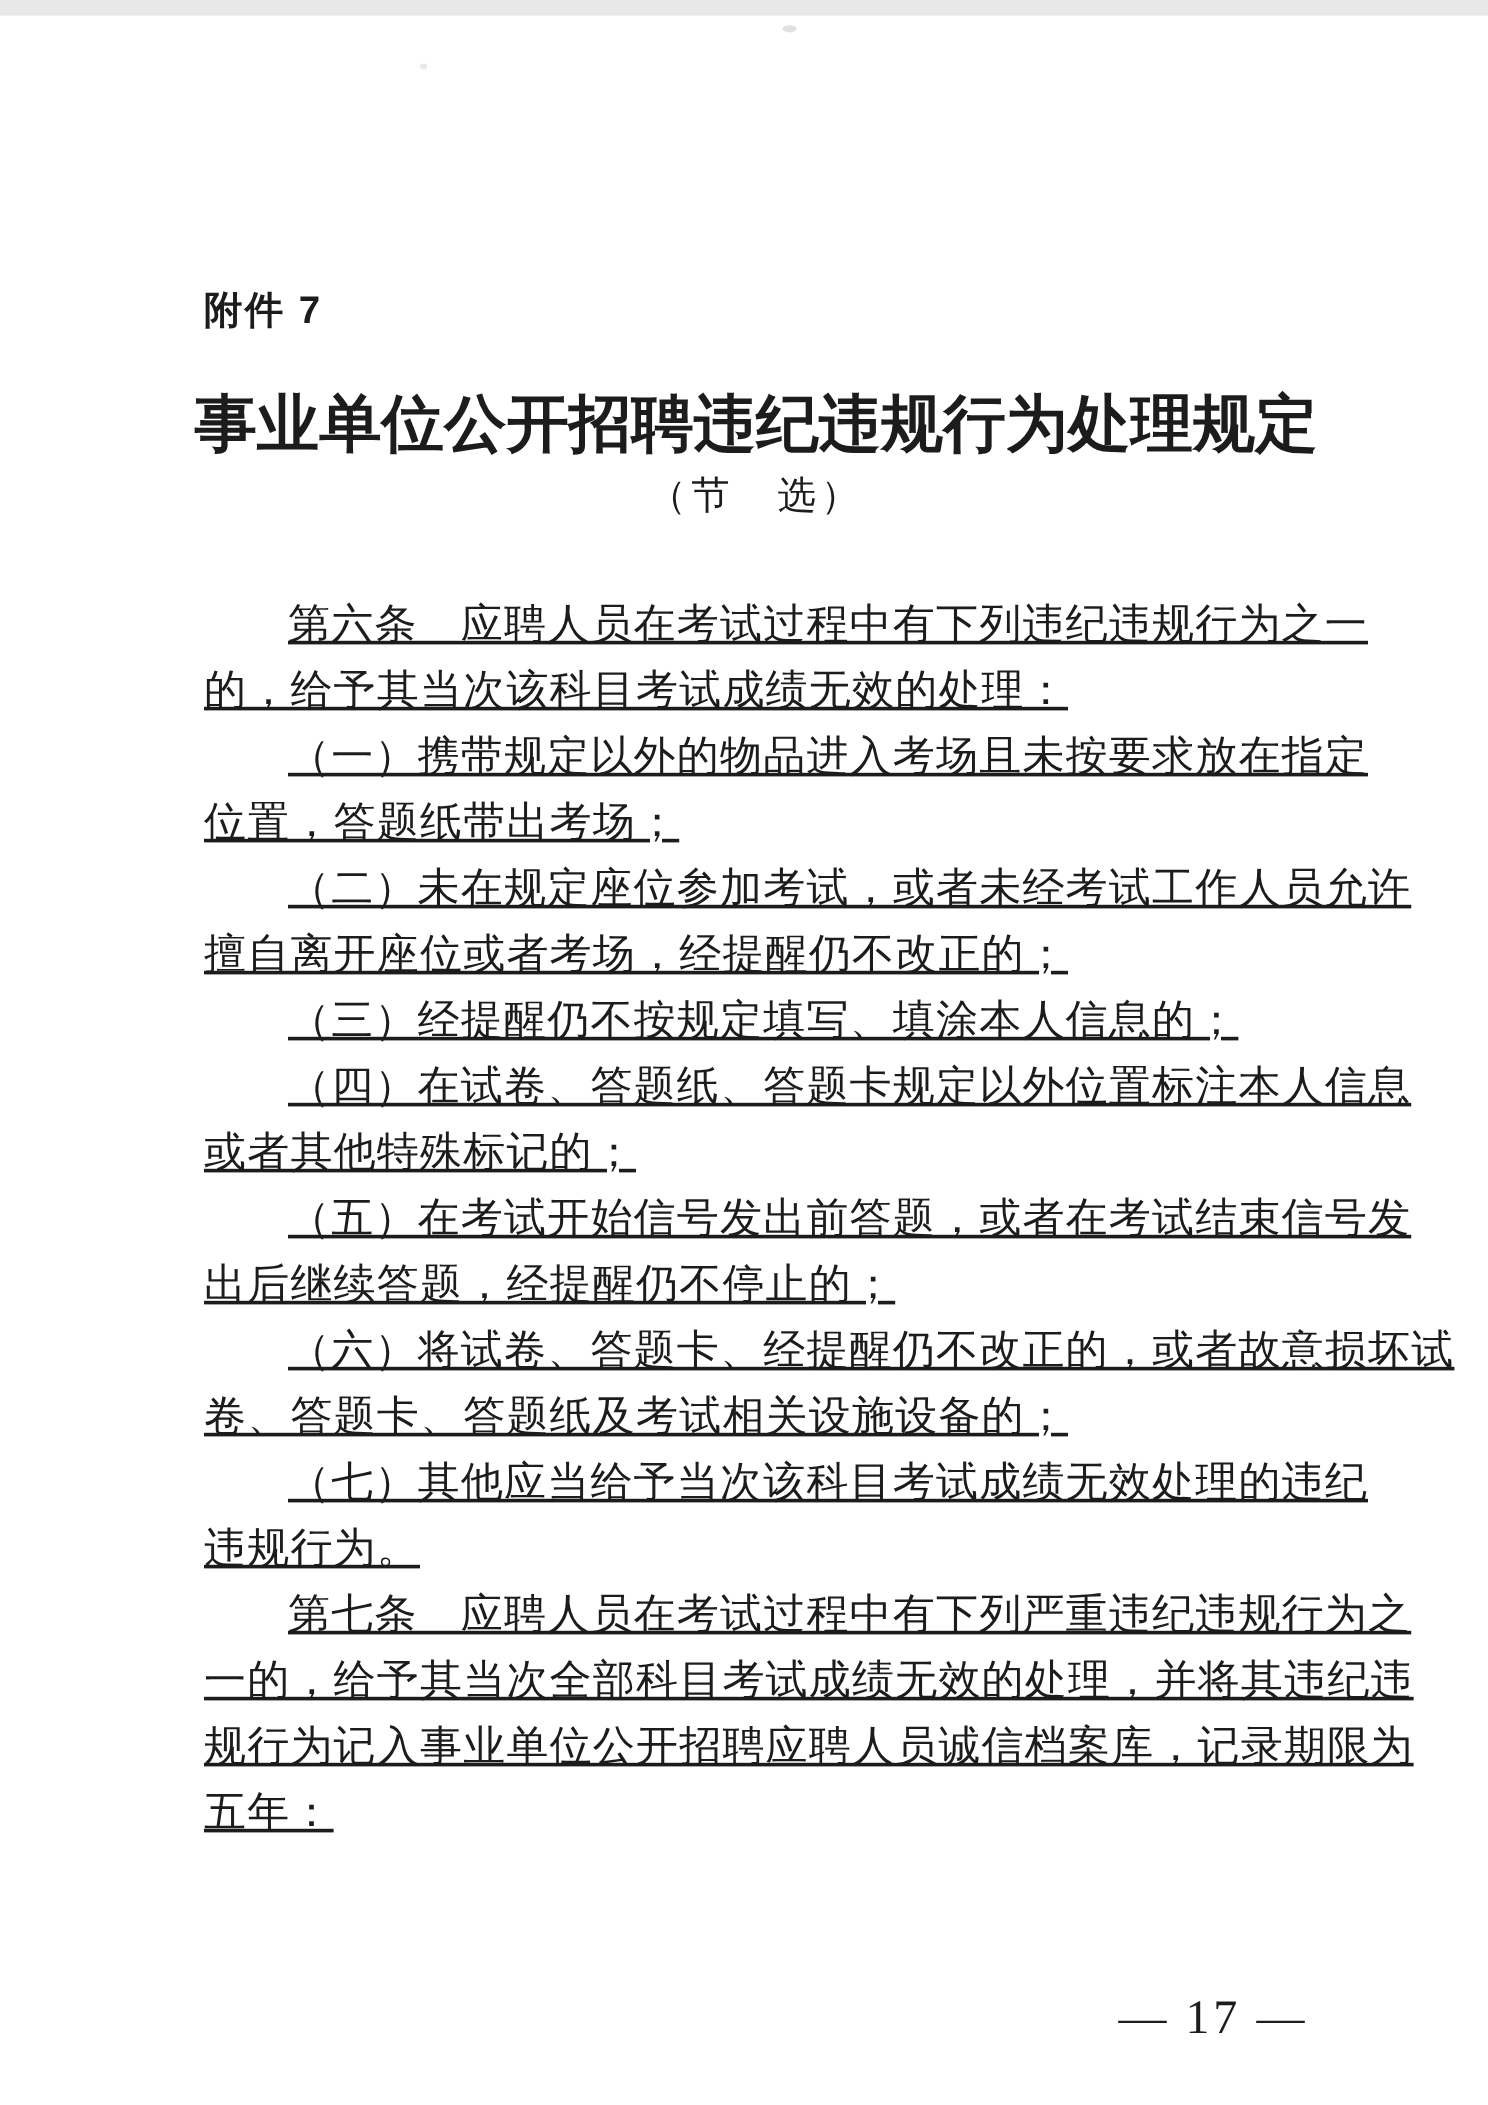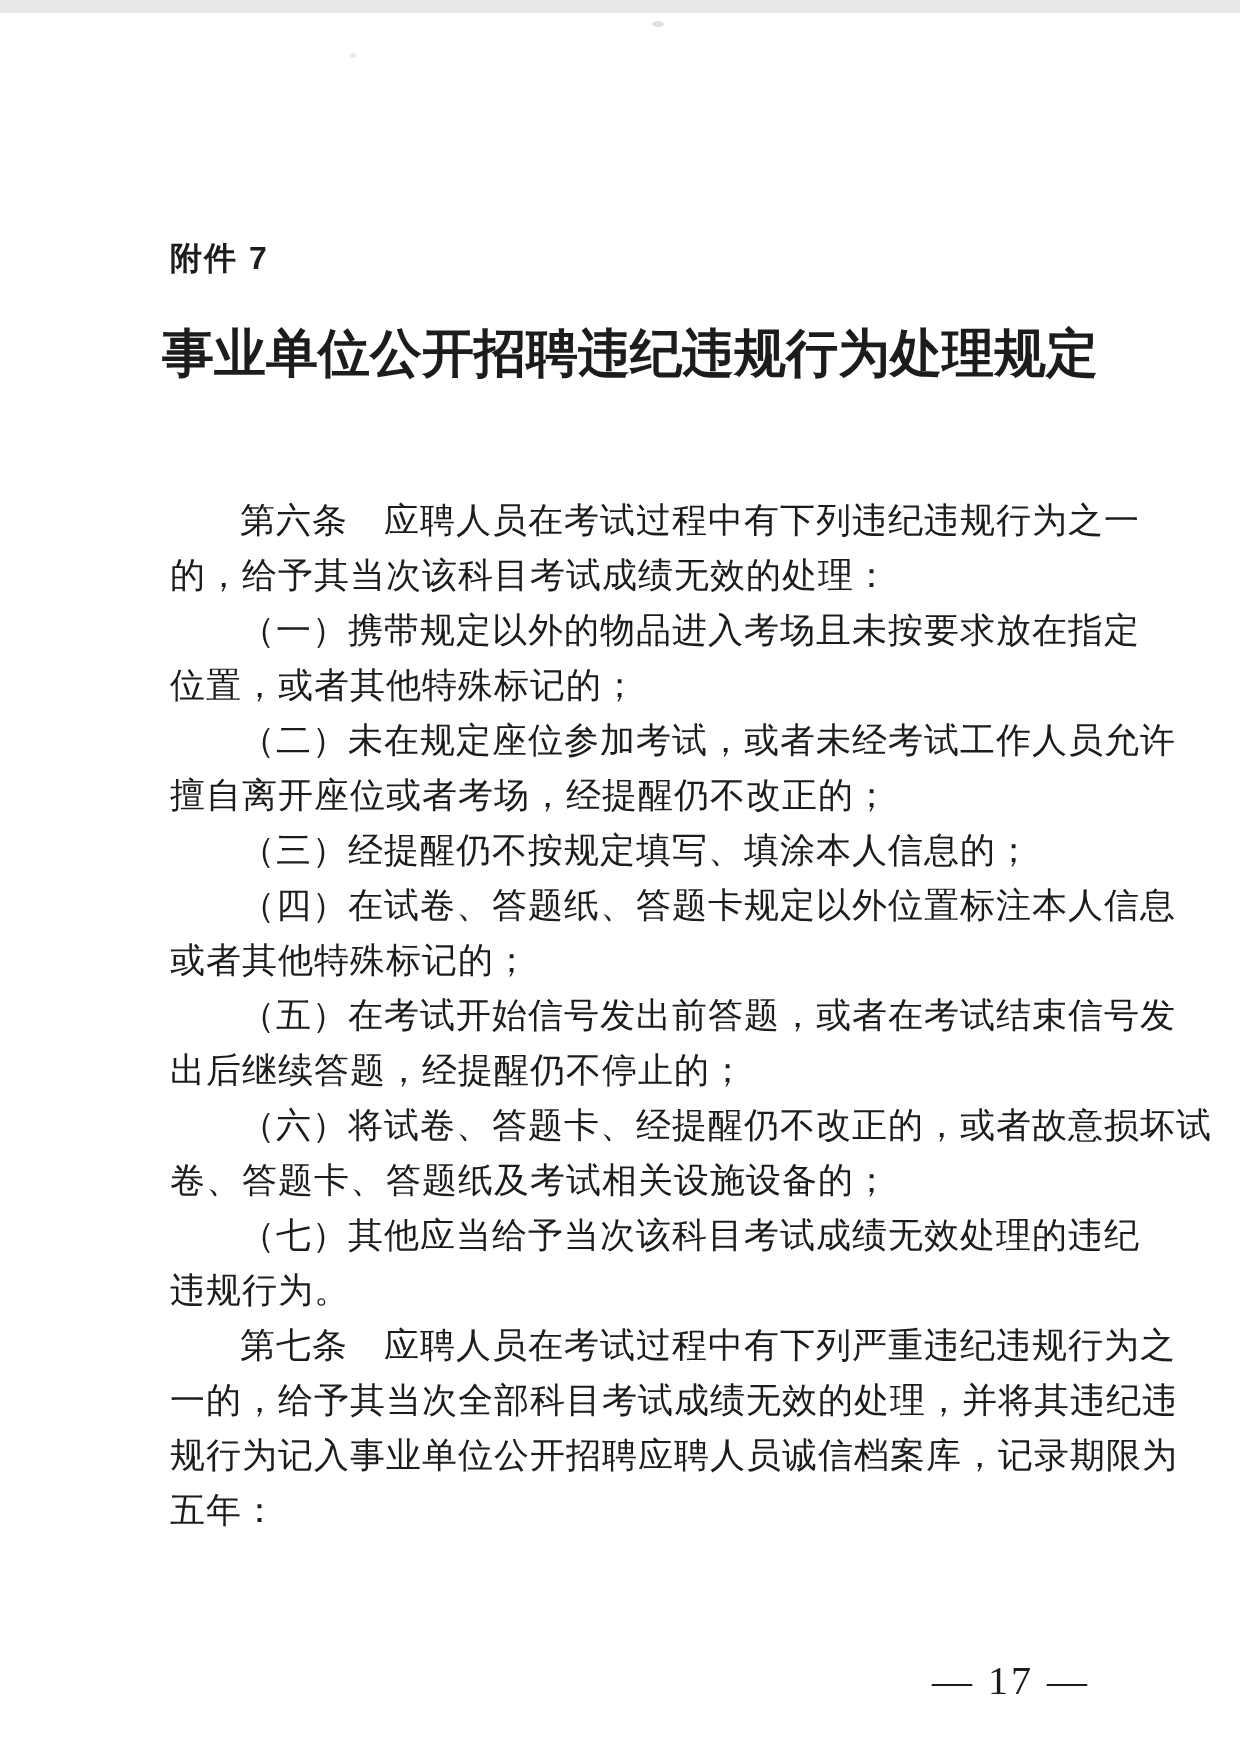--- a/index.html
+++ b/index.html
@@ -48,20 +48,21 @@
     font-size: 32px;
     text-align: center;
     letter-spacing: 4px;
     white-space: nowrap;
   }
   .doc-body {
     position: absolute;
     left: 170px;
     top: 480px;
     width: 930px;
+    text-decoration: underline;
   }
   .doc-body .line {
     height: 55px;
     line-height: 55px;
     font-size: 35px;
     letter-spacing: 1px;
     white-space: nowrap;
   }
   .doc-body .line.indent {
     padding-left: 70px;
@@ -89,26 +90,27 @@
 
 <div class="page">
 
   <span class="speck s1"></span>
   <span class="speck s2"></span>
 
   <div class="attachment-label">附件 7</div>
 
   <h1 class="doc-title">事业单位公开招聘违纪违规行为处理规定</h1>
 
+  <div class="doc-subtitle">（节　选）</div>
 
   <div class="doc-body">
       <div class="line indent">第六条　应聘人员在考试过程中有下列违纪违规行为之一</div>
       <div class="line">的，给予其当次该科目考试成绩无效的处理：</div>
       <div class="line indent">（一）携带规定以外的物品进入考场且未按要求放在指定</div>
-      <div class="line">位置，或者其他特殊标记的；</div>
+      <div class="line">位置，答题纸带出考场；</div>
       <div class="line indent">（二）未在规定座位参加考试，或者未经考试工作人员允许</div>
       <div class="line">擅自离开座位或者考场，经提醒仍不改正的；</div>
       <div class="line indent">（三）经提醒仍不按规定填写、填涂本人信息的；</div>
       <div class="line indent">（四）在试卷、答题纸、答题卡规定以外位置标注本人信息</div>
       <div class="line">或者其他特殊标记的；</div>
       <div class="line indent">（五）在考试开始信号发出前答题，或者在考试结束信号发</div>
       <div class="line">出后继续答题，经提醒仍不停止的；</div>
       <div class="line indent">（六）将试卷、答题卡、经提醒仍不改正的，或者故意损坏试</div>
       <div class="line">卷、答题卡、答题纸及考试相关设施设备的；</div>
       <div class="line indent">（七）其他应当给予当次该科目考试成绩无效处理的违纪</div>

